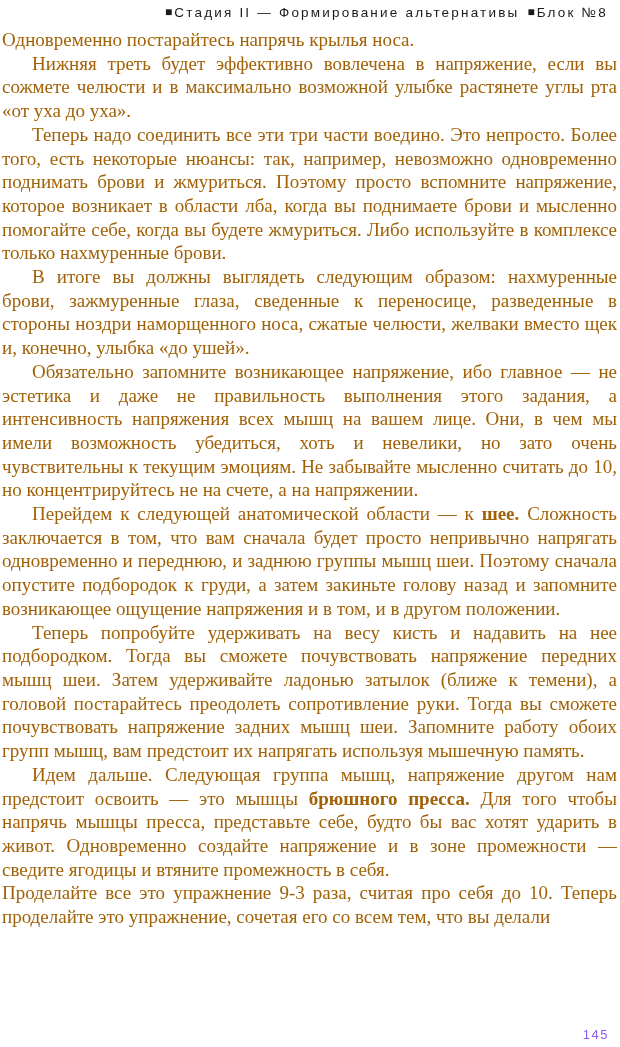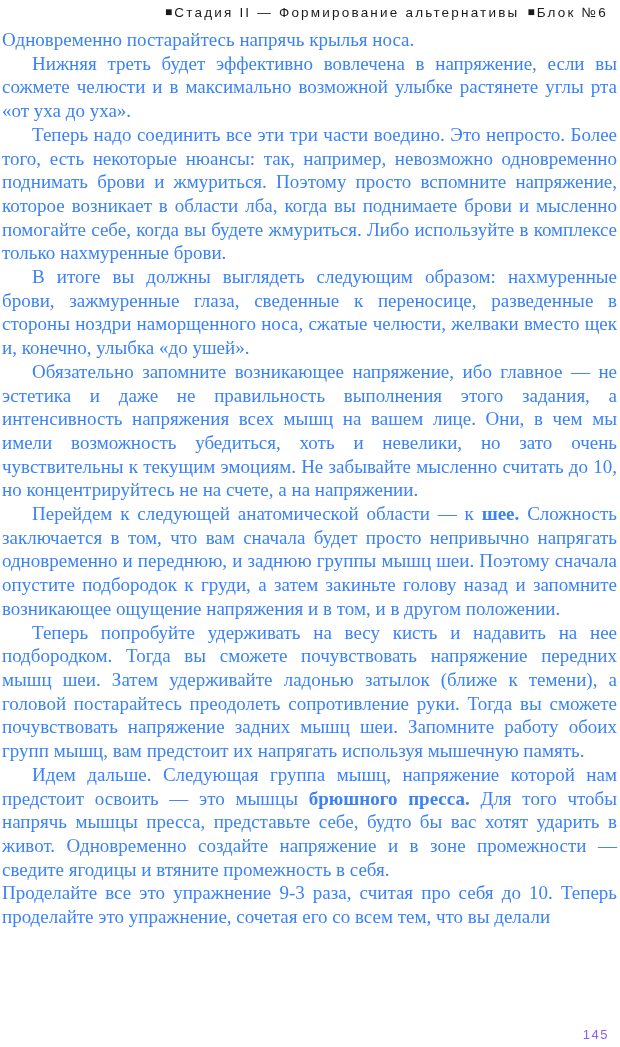--- a/index.html
+++ b/index.html
@@ -34,21 +34,21 @@
   }
   .running-head .part {
     padding: 0 2px;
   }
   .body-text {
     padding: 8px 3px 0 2px;
     font-family: "Liberation Serif", "DejaVu Serif", serif;
     font-size: 19px;
     line-height: 23.7px;
     text-align: justify;
-    color: #3b82f6;
+    color: #a16207;
   }
   .body-text p {
     margin: 0;
     padding: 0;
   }
   .body-text p.indent {
     text-indent: 30px;
   }
   .body-text strong {
     font-weight: 700;
@@ -64,32 +64,32 @@
     color: #8b5cf6;
   }
 </style>
 </head>
 <body>
 
 <div class="page">
 
   <header class="running-head">
     <span class="sq">■</span><span class="part">Стадия II — Формирование альтернативы</span>
-    <span class="sq">■</span><span class="part">Блок №6</span>
+    <span class="sq">■</span><span class="part">Блок №8</span>
   </header>
 
   <main class="body-text">
       <p><span>Одновременно постарайтесь напрячь крылья носа.</span></p>
       <p class="indent"><span>Нижняя треть будет эффективно вовлечена в напряжение, если вы сожмете челюсти и в максимально возможной улыбке растянете углы рта «от уха до уха».</span></p>
       <p class="indent"><span>Теперь надо соединить все эти три части воедино. Это непросто. Более того, есть некоторые нюансы: так, например, невозможно одновременно поднимать брови и жмуриться. Поэтому просто вспомните напряжение, которое возникает в области лба, когда вы поднимаете брови и мысленно помогайте себе, когда вы будете жмуриться. Либо используйте в комплексе только нахмуренные брови.</span></p>
       <p class="indent"><span>В итоге вы должны выглядеть следующим образом: нахмуренные брови, зажмуренные глаза, сведенные к переносице, разведенные в стороны ноздри наморщенного носа, сжатые челюсти, желваки вместо щек и, конечно, улыбка «до ушей».</span></p>
       <p class="indent"><span>Обязательно запомните возникающее напряжение, ибо главное — не эстетика и даже не правильность выполнения этого задания, а интенсивность напряжения всех мышц на вашем лице. Они, в чем мы имели возможность убедиться, хоть и невелики, но зато очень чувствительны к текущим эмоциям. Не забывайте мысленно считать до 10, но концентрируйтесь не на счете, а на напряжении.</span></p>
       <p class="indent"><span>Перейдем к следующей анатомической области — к </span><strong>шее.</strong><span> Сложность заключается в том, что вам сначала будет просто непривычно напрягать одновременно и переднюю, и заднюю группы мышц шеи. Поэтому сначала опустите подбородок к груди, а затем закиньте голову назад и запомните возникающее ощущение напряжения и в том, и в другом положении.</span></p>
       <p class="indent"><span>Теперь попробуйте удерживать на весу кисть и надавить на нее подбородком. Тогда вы сможете почувствовать напряжение передних мышц шеи. Затем удерживайте ладонью затылок (ближе к темени), а головой постарайтесь преодолеть сопротивление руки. Тогда вы сможете почувствовать напряжение задних мышц шеи. Запомните работу обоих групп мышц, вам предстоит их напрягать используя мышечную память.</span></p>
-      <p class="indent"><span>Идем дальше. Следующая группа мышц, напряжение которой нам предстоит освоить — это мышцы </span><strong>брюшного пресса.</strong><span> Для того чтобы напрячь мышцы пресса, представьте себе, будто бы вас хотят ударить в живот. Одновременно создайте напряжение и в зоне промежности — сведите ягодицы и втяните промежность в себя.</span></p>
+      <p class="indent"><span>Идем дальше. Следующая группа мышц, напряжение другом нам предстоит освоить — это мышцы </span><strong>брюшного пресса.</strong><span> Для того чтобы напрячь мышцы пресса, представьте себе, будто бы вас хотят ударить в живот. Одновременно создайте напряжение и в зоне промежности — сведите ягодицы и втяните промежность в себя.</span></p>
       <p><span>Проделайте все это упражнение 9-3 раза, считая про себя до 10. Теперь проделайте это упражнение, сочетая его со всем тем, что вы делали</span></p>
     </main>
 
   <footer class="page-footer">
     <span>145</span>
   </footer>
 
 </div>
 
 </body></html>

